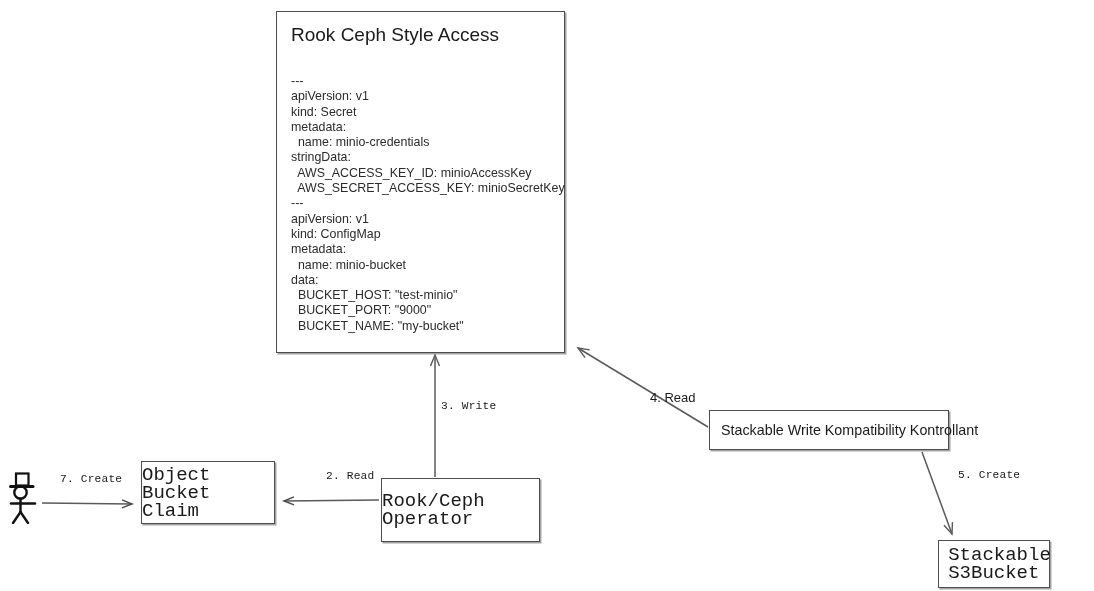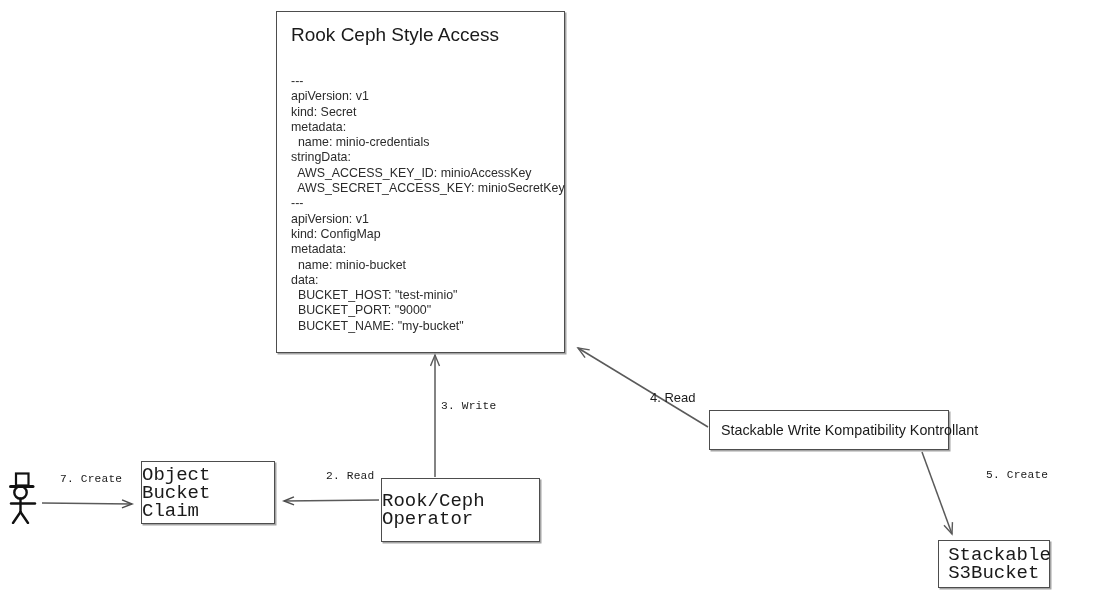--- a/index.html
+++ b/index.html
@@ -97,21 +97,21 @@
     letter-spacing: 0.2px;
   }
   .edge-label.sans {
     font-family: "Liberation Sans", sans-serif;
     font-size: 13px;
   }
   #lbl-create1 { left: 60px;  top: 473px; }
   #lbl-read2   { left: 306px; top: 470px; margin-left: 20px; }
   #lbl-write3  { left: 441px; top: 400px; }
   #lbl-read4   { left: 650px; top: 382px; margin-top: 8px; }
-  #lbl-create5 { left: 958px; top: 469px; margin-left: 28px; }
+  #lbl-create5 { left: 958px; top: 469px; }
 
   
   #actor {
     position: absolute;
     left: 5px;
     top: 472px;
     width: 36px;
     height: 52px;
   }
 </style>

